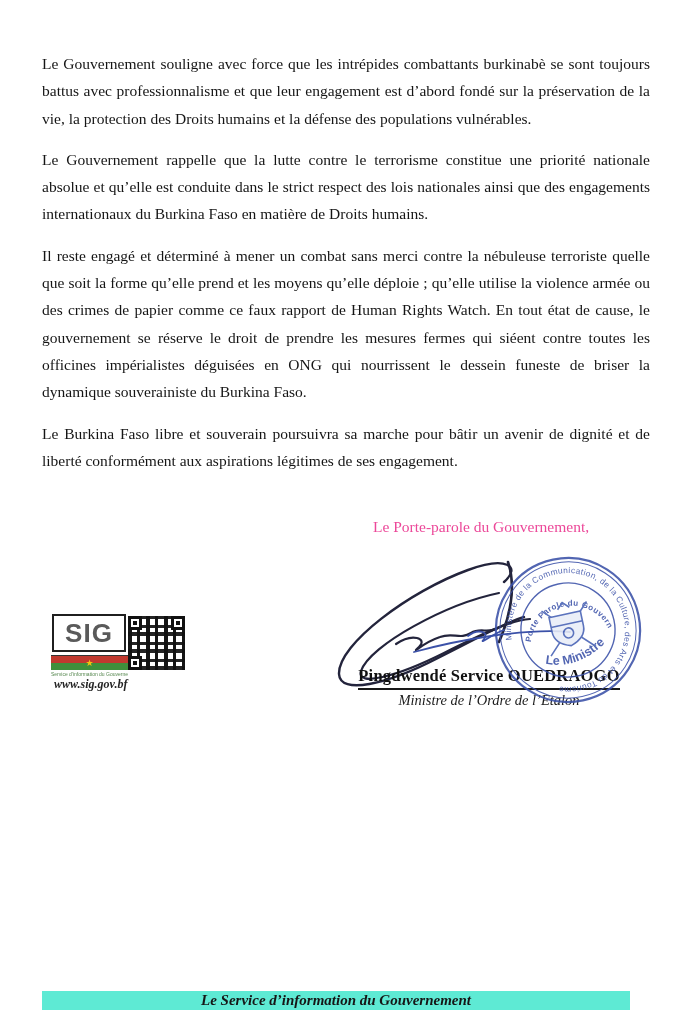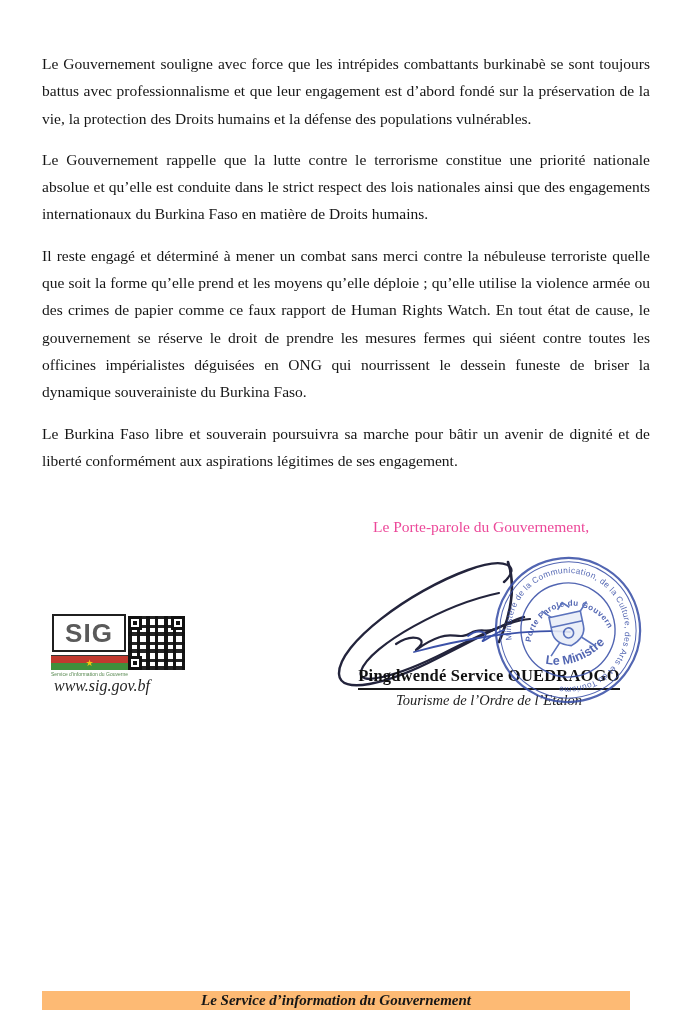--- a/index.html
+++ b/index.html
@@ -60,26 +60,26 @@
     position:absolute; left:76px; top:2px; width:57px; height:54px;
     background:
       repeating-linear-gradient(0deg, rgba(17,17,17,.92) 0 4px, rgba(255,255,255,0) 4px 8px, rgba(17,17,17,.92) 8px 11px, rgba(255,255,255,0) 11px 17px),
       repeating-linear-gradient(90deg, #151515 0 4px, #ffffff 4px 9px, #151515 9px 12px, #ffffff 12px 18px);
   }
   .finder { position:absolute; width:14px; height:14px; border:3px solid #111; background:#fff; box-sizing:border-box; }
   .finder::after { content:""; position:absolute; left:2px; top:2px; width:4px; height:4px; background:#111; }
   .finder.tl { left:0; top:0; } .finder.tr { right:0; top:0; } .finder.bl { left:0; bottom:0; }
   .logo-site {
     position:absolute; left:2px; top:63px; width:146px;
-    font-weight:normal; font-style:italic; font-size:16px; color:#242424;
+    font-weight:bold; font-style:italic; font-size:12px; color:#242424;
   }
   
   .footer-bar {
     position:absolute; left:42px; top:991px; width:588px; height:19px;
-    background:#fdba74; display:flex; align-items:center; justify-content:center;
+    background:#5eead4; display:flex; align-items:center; justify-content:center;
   }
   .footer-bar span {
     font-weight:bold; font-style:italic; font-size:15px; color:#161616;
   }
   
   .stamp-svg text { font-family:"Liberation Sans", sans-serif; fill:#3b51a8; }
   .stamp-svg .ring { stroke:#3b51a8; fill:none; }
   .signature-svg path { stroke:#23243c; fill:none; stroke-linecap:round; }
   .signature-svg .ink-blue { stroke:#3b51a8; }
 </style>
@@ -121,21 +121,21 @@
     <g stroke="#4560b4" fill="none" stroke-width="1.6">
       <path d="M 54 52 L 100 98 M 100 52 L 54 98"></path>
       <path d="M 60 60 h 32 v 15 q 0 12 -16 17 q -16 -5 -16 -17 z" fill="#e9edf8"></path>
       <line x1="60" y1="70" x2="92" y2="70"></line>
       <circle cx="76" cy="79" r="5"></circle>
       <path d="M 70 54 l 6 -6 l 6 6"></path>
     </g>
   </svg>
 
   <div class="sig-name">Pingdwendé Service OUEDRAOGO</div>
-  <div class="sig-honor">Tourisme de l’Ordre de l’Etalon</div>
+  <div class="sig-honor">Ministre de l’Ordre de l’Etalon</div>
 
   <div class="logo-block">
     <div class="logo-box">
       <span>SIG</span>
     </div>
     <div class="logo-flag">
       <div class="flag-red"></div>
       <div class="flag-green"></div>
       <div class="flag-star">★</div>
     </div>

